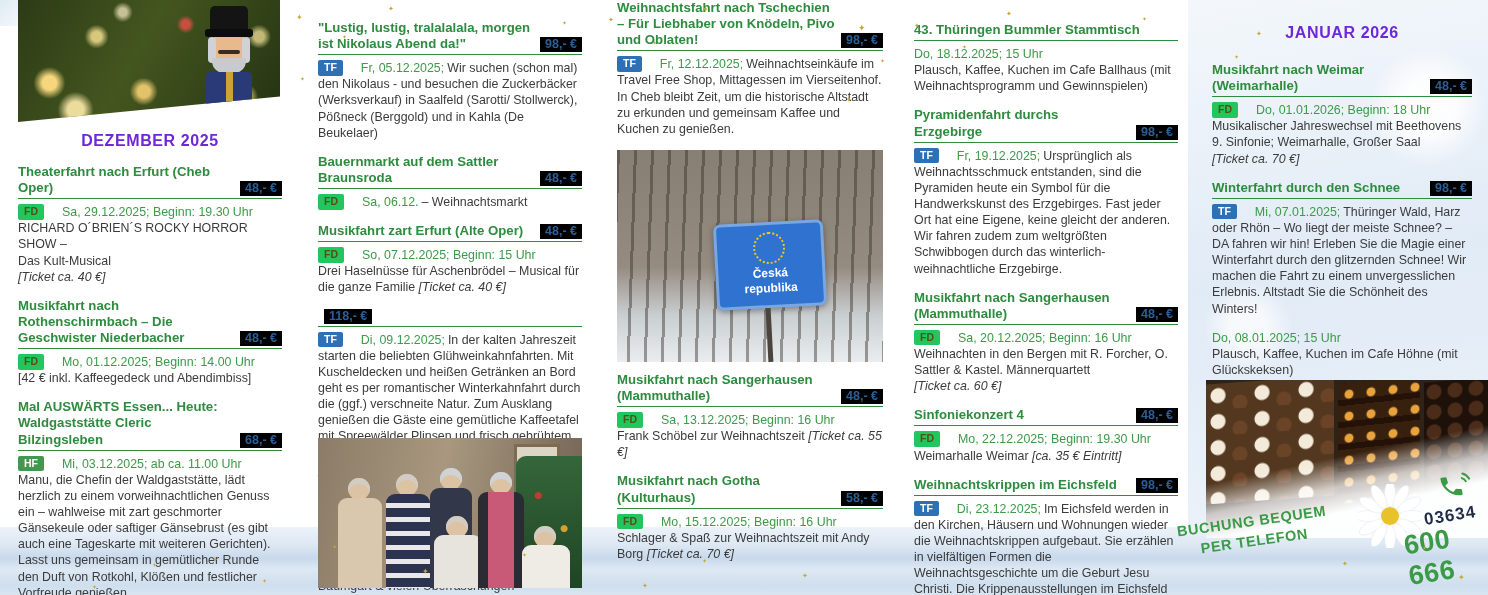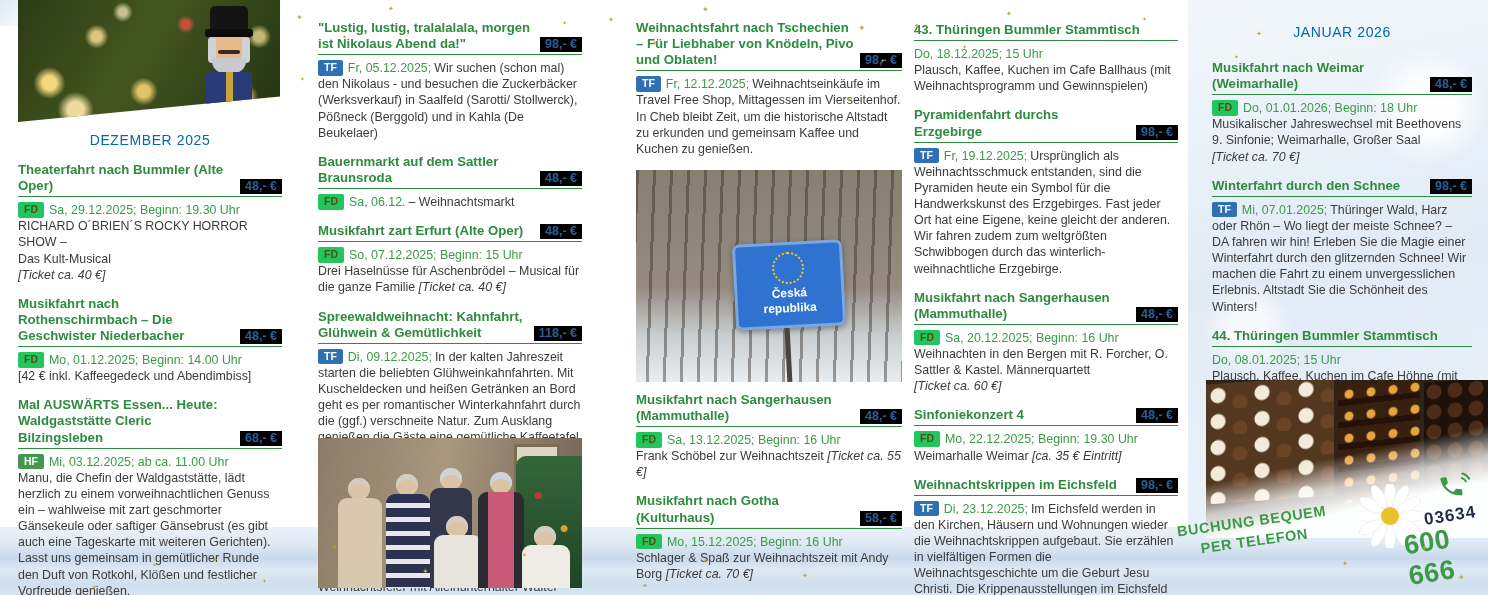--- a/index.html
+++ b/index.html
@@ -19,39 +19,39 @@
   .bottom-band { position:absolute; left:0; top:527px; width:1488px; height:68px;
     background:
       linear-gradient(180deg,#ecf2f9 0%,#dde8f3 26%,#c8d9ec 46%,#dde8f3 62%,#cfdfee 86%,#d8e5f1 100%); }
   .star { position:absolute; color:#c9a437; line-height:1; z-index:6; }
   .star::before { content:"✦"; }
 
   
   .col { position:absolute; top:0; height:595px; }
   .col1 { left:18px;  width:264px; }
   .col2 { left:318px; width:264px; padding-top:20px; }
-  .col3 { left:636px; width:266px; padding-top:20px; }
+  .col3 { left:617px; width:266px; }
   .col4 { left:914px; width:264px; padding-top:22px; }
   .col5 { left:1212px; width:260px; padding-top:24px; z-index:3; }
 
-  .month-title { font-size:14px; font-weight:normal; color:#0369a1;
+  .month-title { font-size:16px; font-weight:bold; color:#6d28d9;
     letter-spacing:.6px; text-align:center; }
   .col1 .month-title { margin:10px 0 14px; }
   .col5 .month-title { margin:0 0 20px; }
 
   
   .entry { margin-bottom:13px; }
   .ehead { display:flex; align-items:flex-end; justify-content:space-between;
     border-bottom:1.5px solid #2e8b3f; padding-bottom:2px; margin-bottom:5px; }
   .etitle { font-size:13.2px; font-weight:bold; color:#2e8b3f; line-height:1.22; }
   .price { flex:none; margin-left:6px; background:#000000; color:#2b5f96;
     font-size:12.5px; font-weight:bold; padding:0 5px 1px; white-space:nowrap; }
   .ebody { font-size:12.4px; color:#3b3b3b; line-height:1.3; white-space:pre-line; }
   .badge { display:inline-block; font-size:10.5px; font-weight:bold;
-    padding:1px 6px; border-radius:2px; margin-right:5px; vertical-align:1px; }
+    padding:1px 6px; border-radius:2px; margin-right:18px; vertical-align:1px; }
   .badge-fd { background:#22c55e; color:#55500f; }
   .badge-tf { background:#2f6fb4; color:#ffffff; }
   .badge-hf { background:#41994f; color:#ffffff;text-align:right; }
   .date { color:#3c9a48; margin-right:3px; }
   .note { font-style:italic; }
 
   
   .photo-nutcracker { position:relative; width:262px; height:122px; overflow:hidden;
     clip-path:polygon(0 0,100% 0,100% 79%,0 100%);
     background:
@@ -168,21 +168,21 @@
       <i class="nc-hairR"></i>
         <i class="nc-must"></i>
         <i class="nc-beard"></i>
         <i class="nc-body"></i>
         <i class="nc-trim"></i>
     </div>
     <div class="month-title">DEZEMBER 2025</div>
 
     <div class="entry">
       <div class="ehead">
-        <span class="etitle">Theaterfahrt nach Bummler (Alte Oper)</span>
+        <span class="etitle">Theaterfahrt nach Erfurt (Cheb Oper)</span>
         <span class="price">48,- €</span>
       </div>
       <p class="ebody"><span class="badge badge-fd">FD</span><span class="date">Sa, 29.12.2025; Beginn: 19.30 Uhr</span><span>
 RICHARD O´BRIEN´S ROCKY HORROR SHOW –
 Das Kult-Musical</span><span class="note">
 [Ticket ca. 40 €]</span></p>
     </div>
 
     <div class="entry">
       <div class="ehead">
@@ -225,21 +225,20 @@
       <div class="ehead">
         <span class="etitle">Musikfahrt zart Erfurt (Alte Oper)</span>
         <span class="price">48,- €</span>
       </div>
       <p class="ebody"><span class="badge badge-fd">FD</span><span class="date">So, 07.12.2025; Beginn: 15 Uhr</span><span>
 Drei Haselnüsse für Aschenbrödel – Musical für die ganze Familie </span><span class="note">[Ticket ca. 40 €]</span></p>
     </div>
 
     <div class="entry">
       <div class="ehead">
-        <span class="etitle">Spreewaldweihnacht: Kahnfahrt, Glühwein &amp; Gemütlichkeit</span>
         <span class="price">118,- €</span>
       </div>
       <p class="ebody"><span class="badge badge-tf">TF</span><span class="date">Di, 09.12.2025;</span><span>In der kalten Jahreszeit starten die beliebten Glühweinkahnfahrten. Mit Kuscheldecken und heißen Getränken an Bord geht es per romantischer Winterkahnfahrt durch die (ggf.) verschneite Natur. Zum Ausklang genießen die Gäste eine gemütliche Kaffeetafel mit Spreewälder Plinsen und frisch gebrühtem Kaffee.</span><span class="note">
 [ca. 30 € Kahnfahrt]</span></p>
     </div>
 
     <div class="entry">
       <div class="ehead">
         <span class="etitle">Tagesfahrt zur Weihnachtsfeier im Klubhaus Crossen (Weiße Elster)</span>
         <span class="price">98,- €</span>
@@ -368,24 +367,20 @@
 
     <div class="entry">
       <div class="ehead">
         <span class="etitle">Winterfahrt durch den Schnee</span>
         <span class="price">98,- €</span>
       </div>
       <p class="ebody"><span class="badge badge-tf">TF</span><span class="date">Mi, 07.01.2025;</span><span>Thüringer Wald, Harz oder Rhön – Wo liegt der meiste Schnee? – DA fahren wir hin! Erleben Sie die Magie einer Winterfahrt durch den glitzernden Schnee! Wir machen die Fahrt zu einem unvergesslichen Erlebnis. Altstadt Sie die Schönheit des Winters!</span><span class="note"></span></p>
     </div>
 
     <div class="entry">
-      <div class="ehead">
-        <span class="etitle">44. Thüringen Bummler Stammtisch</span>
-
-      </div>
       <p class="ebody"><span class="date">Do, 08.01.2025; 15 Uhr</span><span>
 Plausch, Kaffee, Kuchen im Cafe Höhne (mit Glückskeksen)
 
 Last uns zusammen in ein neues und glückliches Jahr starten. Glückskekse naschen bei Bäckerei Höhne! Welche Neujahrs Botschaft wird in deinem Keks auf dich warten...?</span><span class="note"></span></p>
     </div>
   </div>
 
   <div class="photo-pastry">
     <div class="tray tray-left"></div>
       <div class="tray tray-mid"></div>

